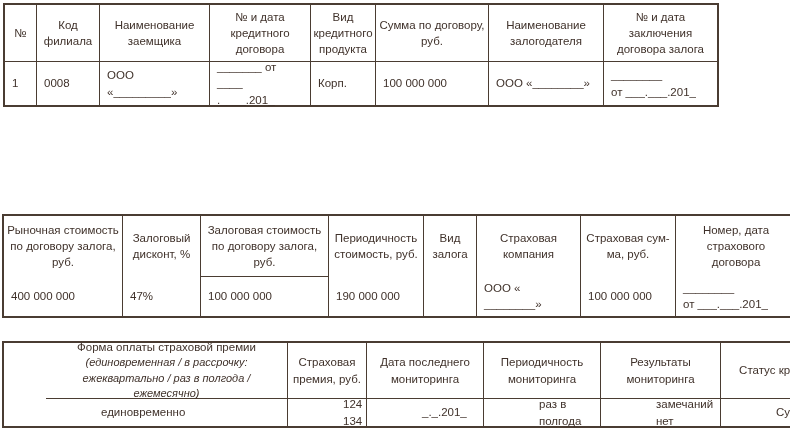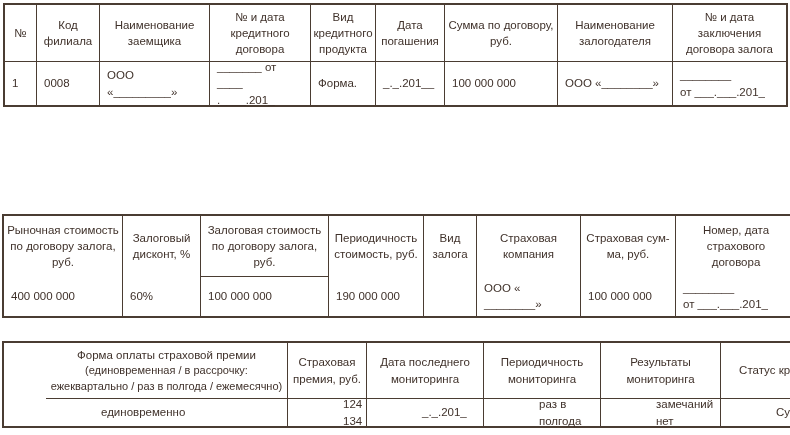--- a/index.html
+++ b/index.html
@@ -52,21 +52,21 @@
   
   .t1 .hdr{height:57px;border-bottom:1.5px solid var(--bd);}
   .t1 .val{height:43px;}
   
   .t2 .hdr{height:60px;}
   .t2 .val{height:40px;}
   .t2 .split .val{border-top:1.5px solid var(--bd);}
   
   .t3 .hdr{height:56px;border-bottom:1.5px solid var(--bd);flex-direction:column;justify-content:center;}
   .t3 .val{height:27px;margin-left:48px;}
-  .subtitle{font-size:11px;display:block;white-space:pre-line;}
+  .subtitle{font-style:italic;font-size:11px;display:block;white-space:pre-line;}
 </style>
 </head>
 <body>
 
 <div class="page">
 
   <div class="tbl t1" style="left:3px;top:3px;">
     <div class="col" style="width:31px">
       <div class="hdr">№</div>
       <div class="val">1</div>
@@ -85,26 +85,21 @@
       <div class="hdr">№ и дата
 кредитного
 договора</div>
       <div class="val">_______ от ____
 .____.201_</div>
     </div>
     <div class="col" style="width:65px">
       <div class="hdr">Вид
 кредитного
 продукта</div>
-      <div class="val">Форма.</div>
-    </div>
-    <div class="col" style="width:69px">
-      <div class="hdr">Дата
-погашения</div>
-      <div class="val">_._.201__</div>
+      <div class="val">Корп.</div>
     </div>
     <div class="col" style="width:113px">
       <div class="hdr">Сумма по договору,
 руб.</div>
       <div class="val">100 000 000</div>
     </div>
     <div class="col" style="width:115px">
       <div class="hdr">Наименование
 залогодателя</div>
       <div class="val">ООО «________»</div>
@@ -120,21 +115,21 @@
   <div class="tbl t2" style="left:2px;top:170px;margin-top:44px;">
     <div class="col" style="width:118px">
       <div class="hdr">Рыночная стоимость
 по договору залога,
 руб.</div>
       <div class="val">400 000 000</div>
     </div>
     <div class="col" style="width:78px">
       <div class="hdr">Залоговый
 дисконт, %</div>
-      <div class="val">60%</div>
+      <div class="val">47%</div>
     </div>
     <div class="col split" style="width:128px">
       <div class="hdr">Залоговая стоимость
 по договору залога,
 руб.</div>
       <div class="val">100 000 000</div>
     </div>
     <div class="col" style="width:95px">
       <div class="hdr">Периодичность
 стоимость, руб.</div>

